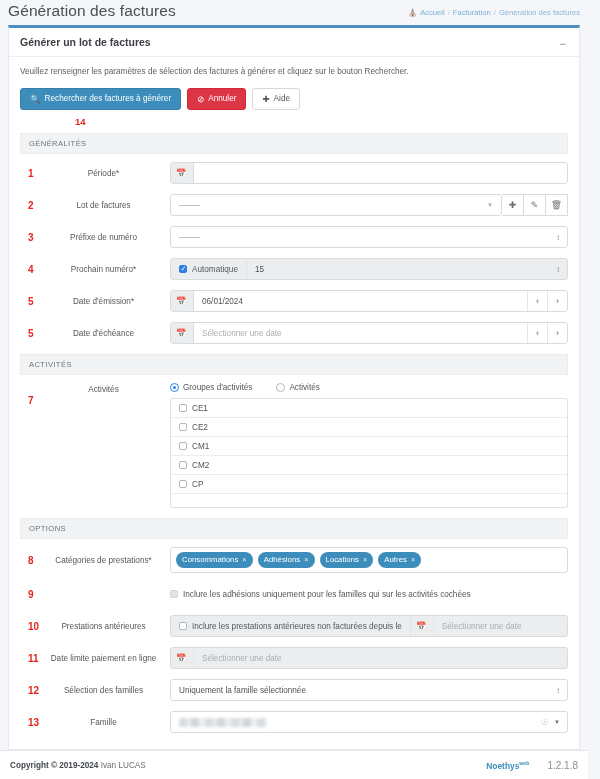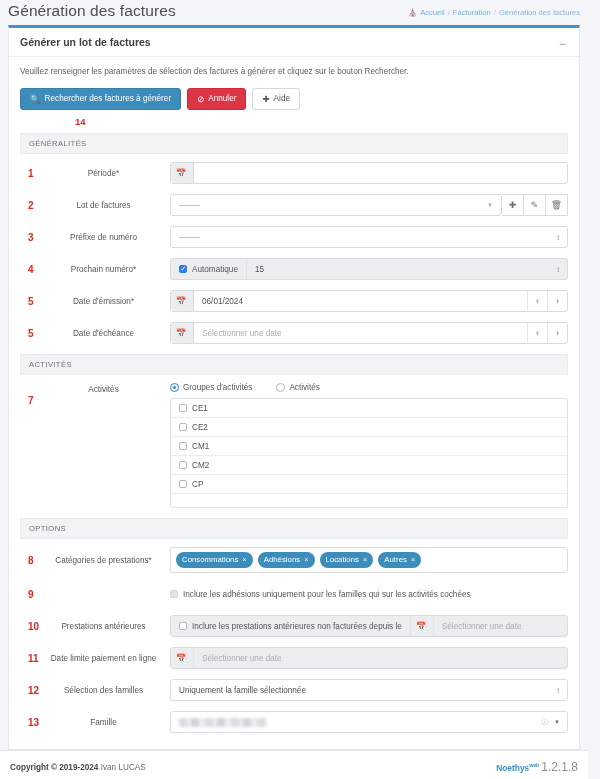--- a/index.html
+++ b/index.html
@@ -172,21 +172,21 @@
   
   .footer {
     margin-top:auto;
     border-top:1px solid #e4e7ea; background:#fff;
     display:flex; align-items:center; justify-content:space-between;
     padding: 9px 10px; font-size:8.2px; color:#6b7075;
   }
   .footer b { color:#42474c; }
   .brand { color:#3c8dbc; font-weight:bold; font-size:8.4px;}
   .brand sup { font-size:5.2px; }
-  .ver { color:#8a9096; font-size:12px; margin-left:2px;}
+  .ver { color:#8a9096; font-size:10px; margin-left:18px;}
 </style>
 </head>
 <body>
 
 <div class="page">
 
   <div class="pagehead">
     <div class="page-title">Génération des factures</div>
     <div class="breadcrumb">
       <span class="home-ico">⛪</span><a href="#">Accueil</a><span class="sep">/</span><a href="#">Facturation</a><span class="sep">/</span><span class="cur">Génération des factures</span>

